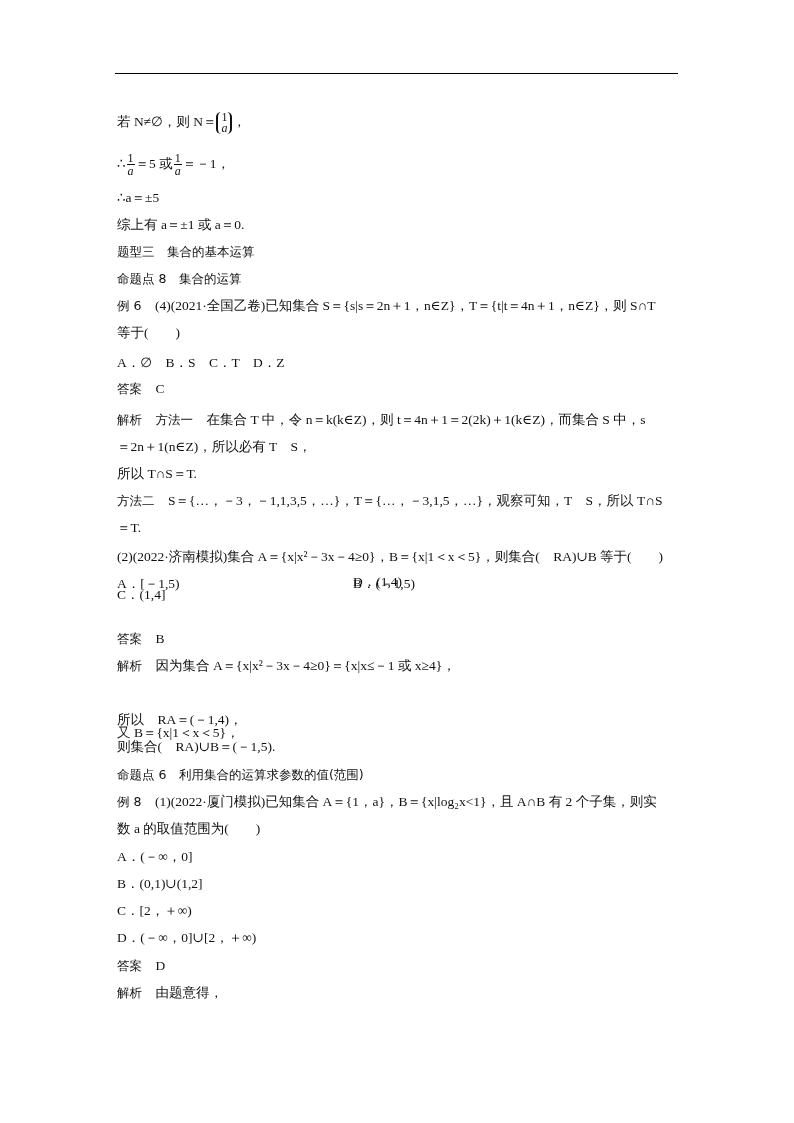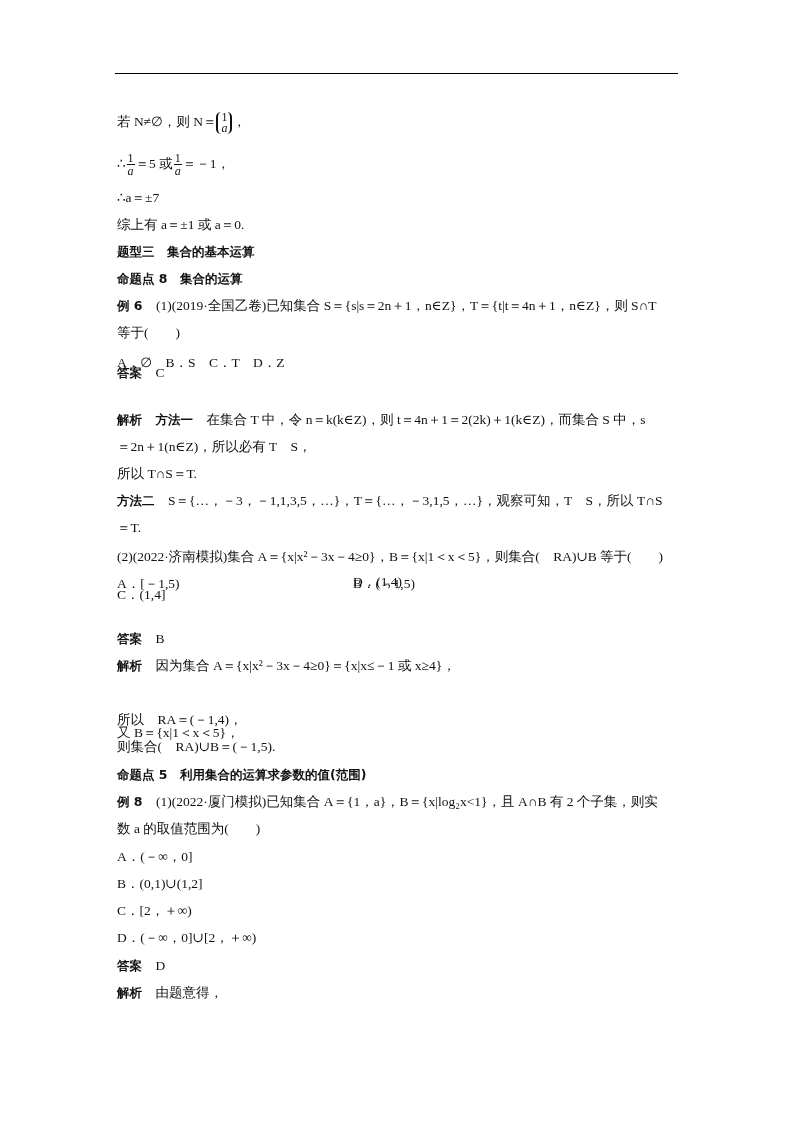--- a/index.html
+++ b/index.html
@@ -1,51 +1,51 @@
 <!DOCTYPE html>
 <html><head>
 <meta charset="utf-8">
 <style>
   html, body { margin: 0; padding: 0; background: #ffffff; }
   body { width: 794px; height: 1123px; position: relative; overflow: hidden;
          font-family: "Liberation Serif", "DejaVu Serif", serif; color: #111; }
   .rule { position: absolute; left: 115px; top: 73px; width: 563px; height: 1px; background: #000; }
   .line { position: absolute; left: 117px; font-size: 13.5px; line-height: 18px; white-space: nowrap; }
-  .bold { font-family: "DejaVu Sans", "Liberation Sans", sans-serif; font-weight: bold; font-size: 12.5px; }
+  .bold { font-family: "DejaVu Sans", "Liberation Sans", sans-serif; font-weight: normal; font-size: 12.5px; }
   .col2 { left: 353px; }
   .frac { display: inline-block; vertical-align: middle; text-align: center; font-size: 12px; line-height: 12px; margin: 0 1px; }
   .frac .num { display: block; border-bottom: 1px solid #111; padding: 0 1px; }
   .frac .den { display: block; font-style: italic; }
   .brace-set { display: inline-block; vertical-align: middle; font-size: 12px; line-height: 11px; border-left: 2px solid #111; border-right: 2px solid #111; border-radius: 5px; padding: 0 3px; text-align: center; }
   .brace-set span { display: block; }
   .brace-set .it { font-style: italic; }
 </style>
 </head>
 <body>
 
 <div class="rule"></div>
 
 <div class="line" style="top:112px">
   <span>若 N≠∅，则 N＝</span><span class="brace-set"><span>1</span><span class="it">a</span></span><span>，</span>
 </div>
 <div class="line" style="top:152px">
   <span>∴</span><span class="frac"><span class="num">1</span><span class="den">a</span></span><span>＝5 或</span><span class="frac"><span class="num">1</span><span class="den">a</span></span><span>＝－1，</span>
 </div>
-<div class="line" style="top:189px">∴a＝±7</div>
+<div class="line" style="top:189px">∴a＝±5</div>
 <div class="line" style="top:216px">综上有 a＝±1 或 a＝0.</div>
 
 <div class="line bold" style="top:243px">题型三　集合的基本运算</div>
 <div class="line bold" style="top:270px">命题点 8　集合的运算</div>
 
 <div class="line" style="top:297px">
-  <span class="bold">例 6</span>　<span>(1)(2019·全国乙卷)已知集合 S＝{s|s＝2n＋1，n∈Z}，T＝{t|t＝4n＋1，n∈Z}，则 S∩T</span>
+  <span class="bold">例 6</span>　<span>(4)(2021·全国乙卷)已知集合 S＝{s|s＝2n＋1，n∈Z}，T＝{t|t＝4n＋1，n∈Z}，则 S∩T</span>
 </div>
 <div class="line" style="top:324px">等于(　　)</div>
 <div class="line" style="top:354px">A．∅　B．S　C．T　D．Z</div>
-<div class="line" style="top:364px">
+<div class="line" style="top:380px">
   <span class="bold">答案</span>　<span>C</span>
 </div>
 <div class="line" style="top:411px">
   <span class="bold">解析</span>　<span class="bold">方法一</span>　<span>在集合 T 中，令 n＝k(k∈Z)，则 t＝4n＋1＝2(2k)＋1(k∈Z)，而集合 S 中，s</span>
 </div>
 <div class="line" style="top:438px">＝2n＋1(n∈Z)，所以必有 T　S，</div>
 <div class="line" style="top:465px">所以 T∩S＝T.</div>
 <div class="line" style="top:492px">
   <span class="bold">方法二</span>　<span>S＝{…，－3，－1,1,3,5，…}，T＝{…，－3,1,5，…}，观察可知，T　S，所以 T∩S</span>
 </div>
@@ -59,21 +59,21 @@
 <div class="line" style="top:630px">
   <span class="bold">答案</span>　<span>B</span>
 </div>
 <div class="line" style="top:657px">
   <span class="bold">解析</span>　<span>因为集合 A＝{x|x²－3x－4≥0}＝{x|x≤－1 或 x≥4}，</span>
 </div>
 <div class="line" style="top:724px">又 B＝{x|1＜x＜5}，</div>
 <div class="line" style="top:711px">所以　RA＝(－1,4)，</div>
 <div class="line" style="top:738px">则集合(　RA)∪B＝(－1,5).</div>
 
-<div class="line bold" style="top:766px">命题点 5　利用集合的运算求参数的值(范围)</div>
+<div class="line bold" style="top:766px">命题点 6　利用集合的运算求参数的值(范围)</div>
 
 <div class="line" style="top:793px">
   <span class="bold">例 8</span>　<span>(1)(2022·厦门模拟)已知集合 A＝{1，a}，B＝{x|log₂x&lt;1}，且 A∩B 有 2 个子集，则实</span>
 </div>
 <div class="line" style="top:820px">数 a 的取值范围为(　　)</div>
 <div class="line" style="top:848px">A．(－∞，0]</div>
 <div class="line" style="top:875px">B．(0,1)∪(1,2]</div>
 <div class="line" style="top:902px">C．[2，＋∞)</div>
 <div class="line" style="top:929px">D．(－∞，0]∪[2，＋∞)</div>
 <div class="line" style="top:957px">

